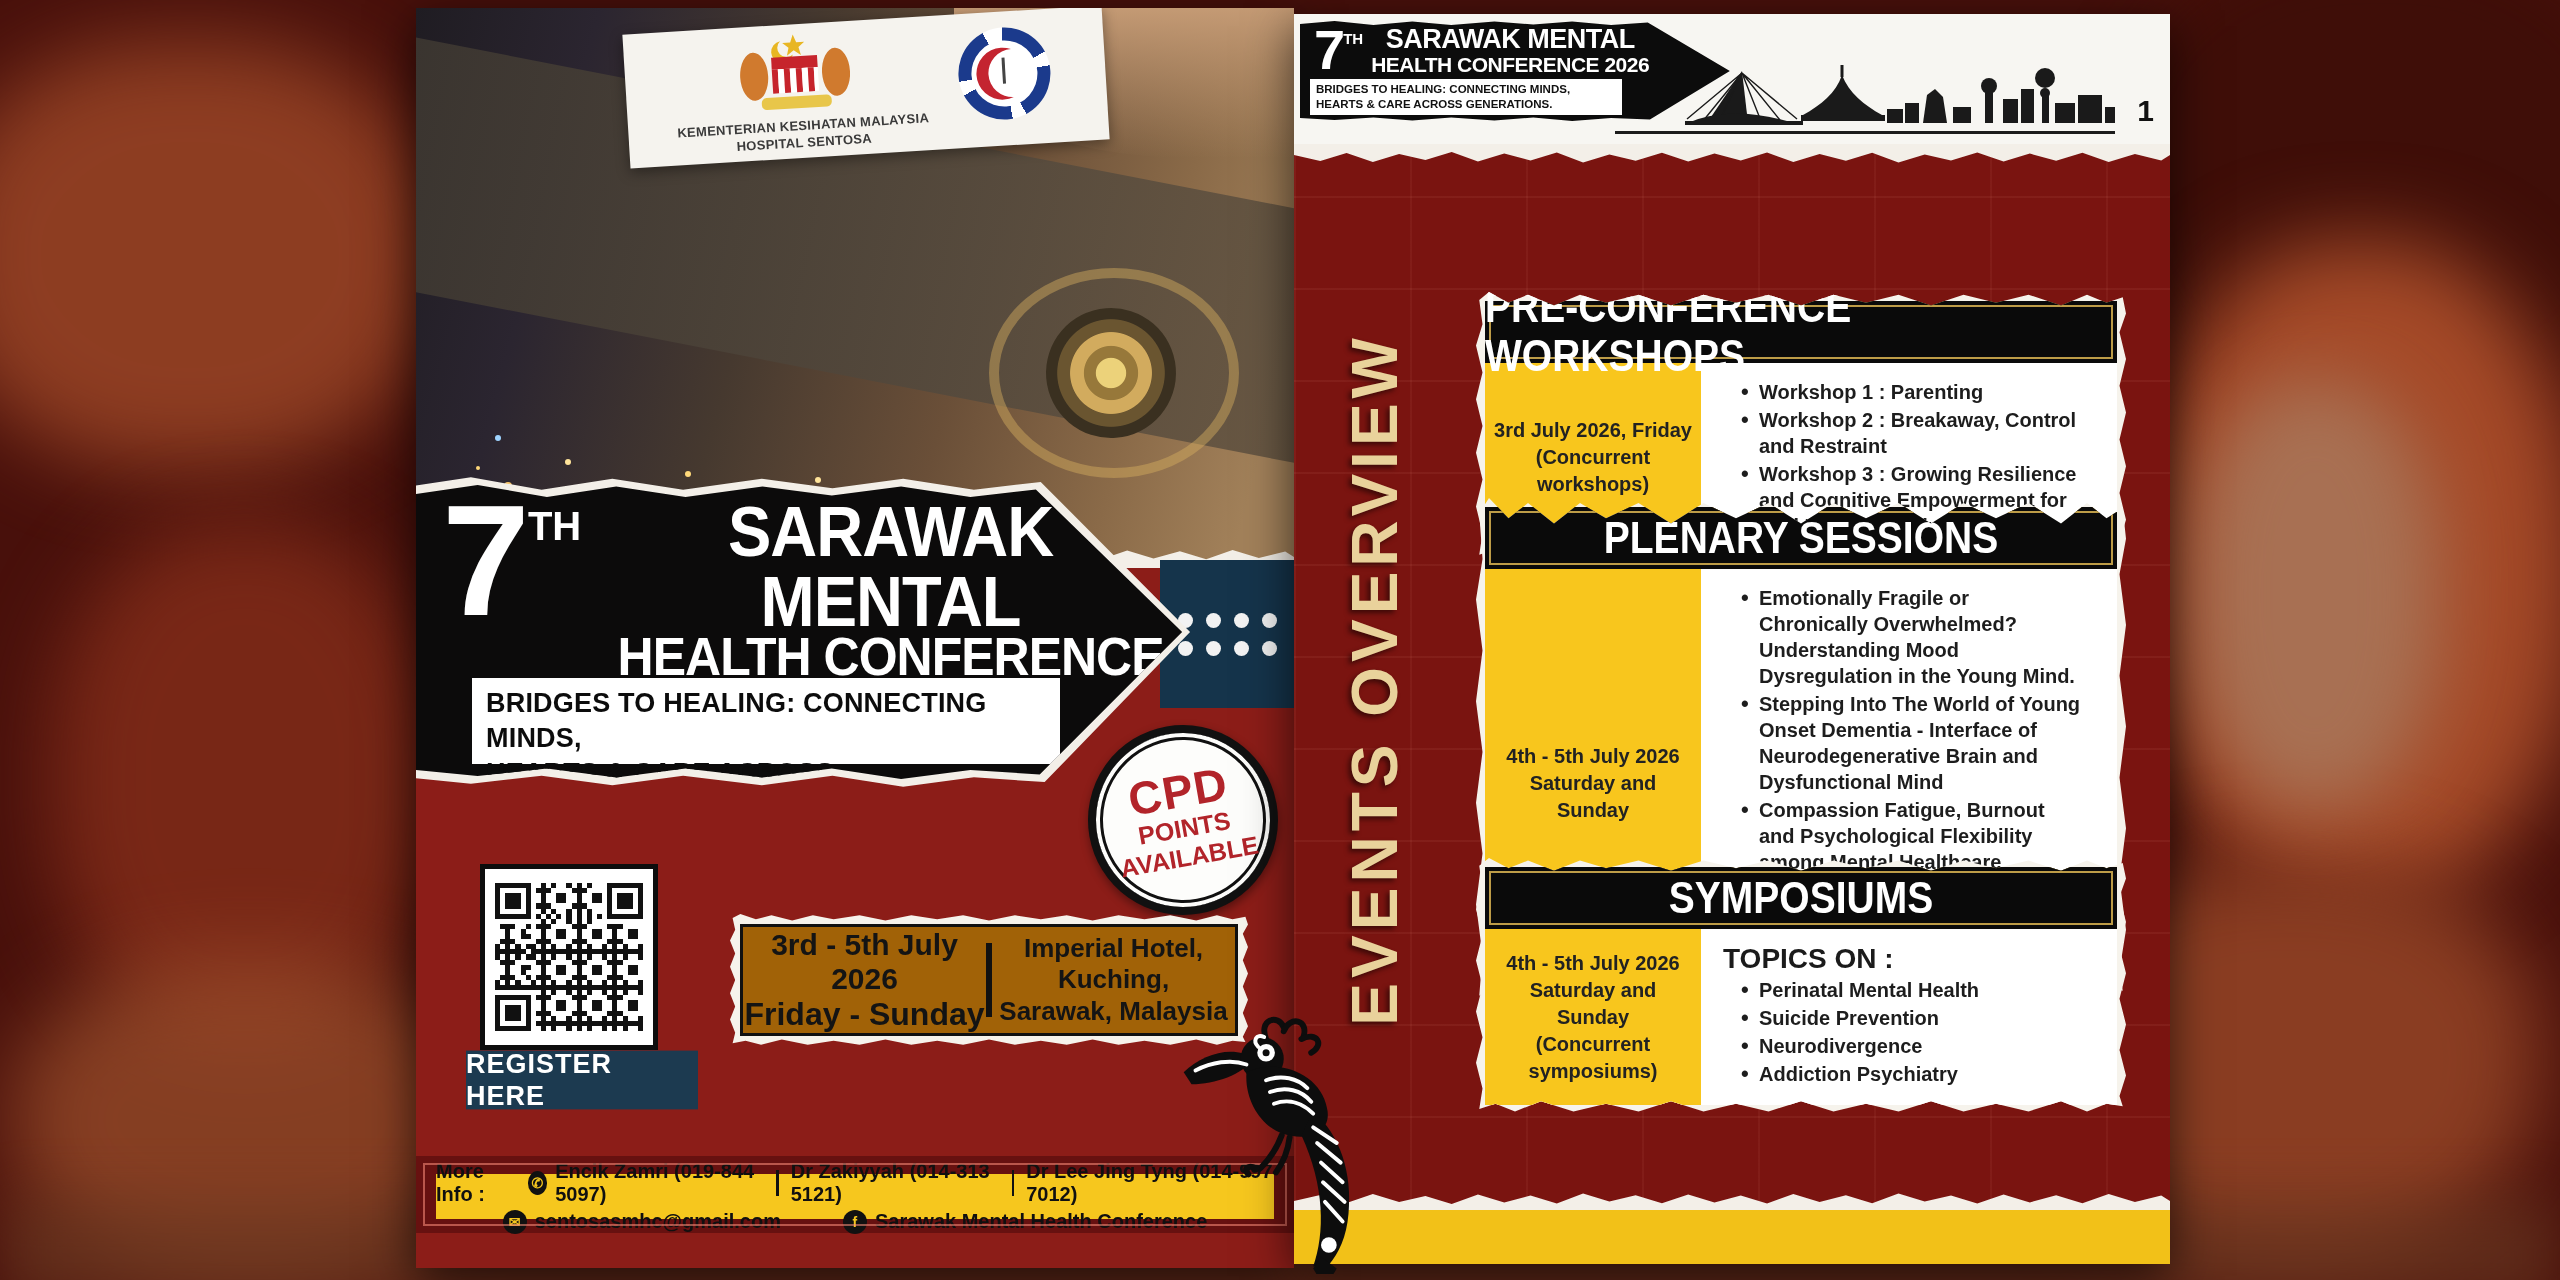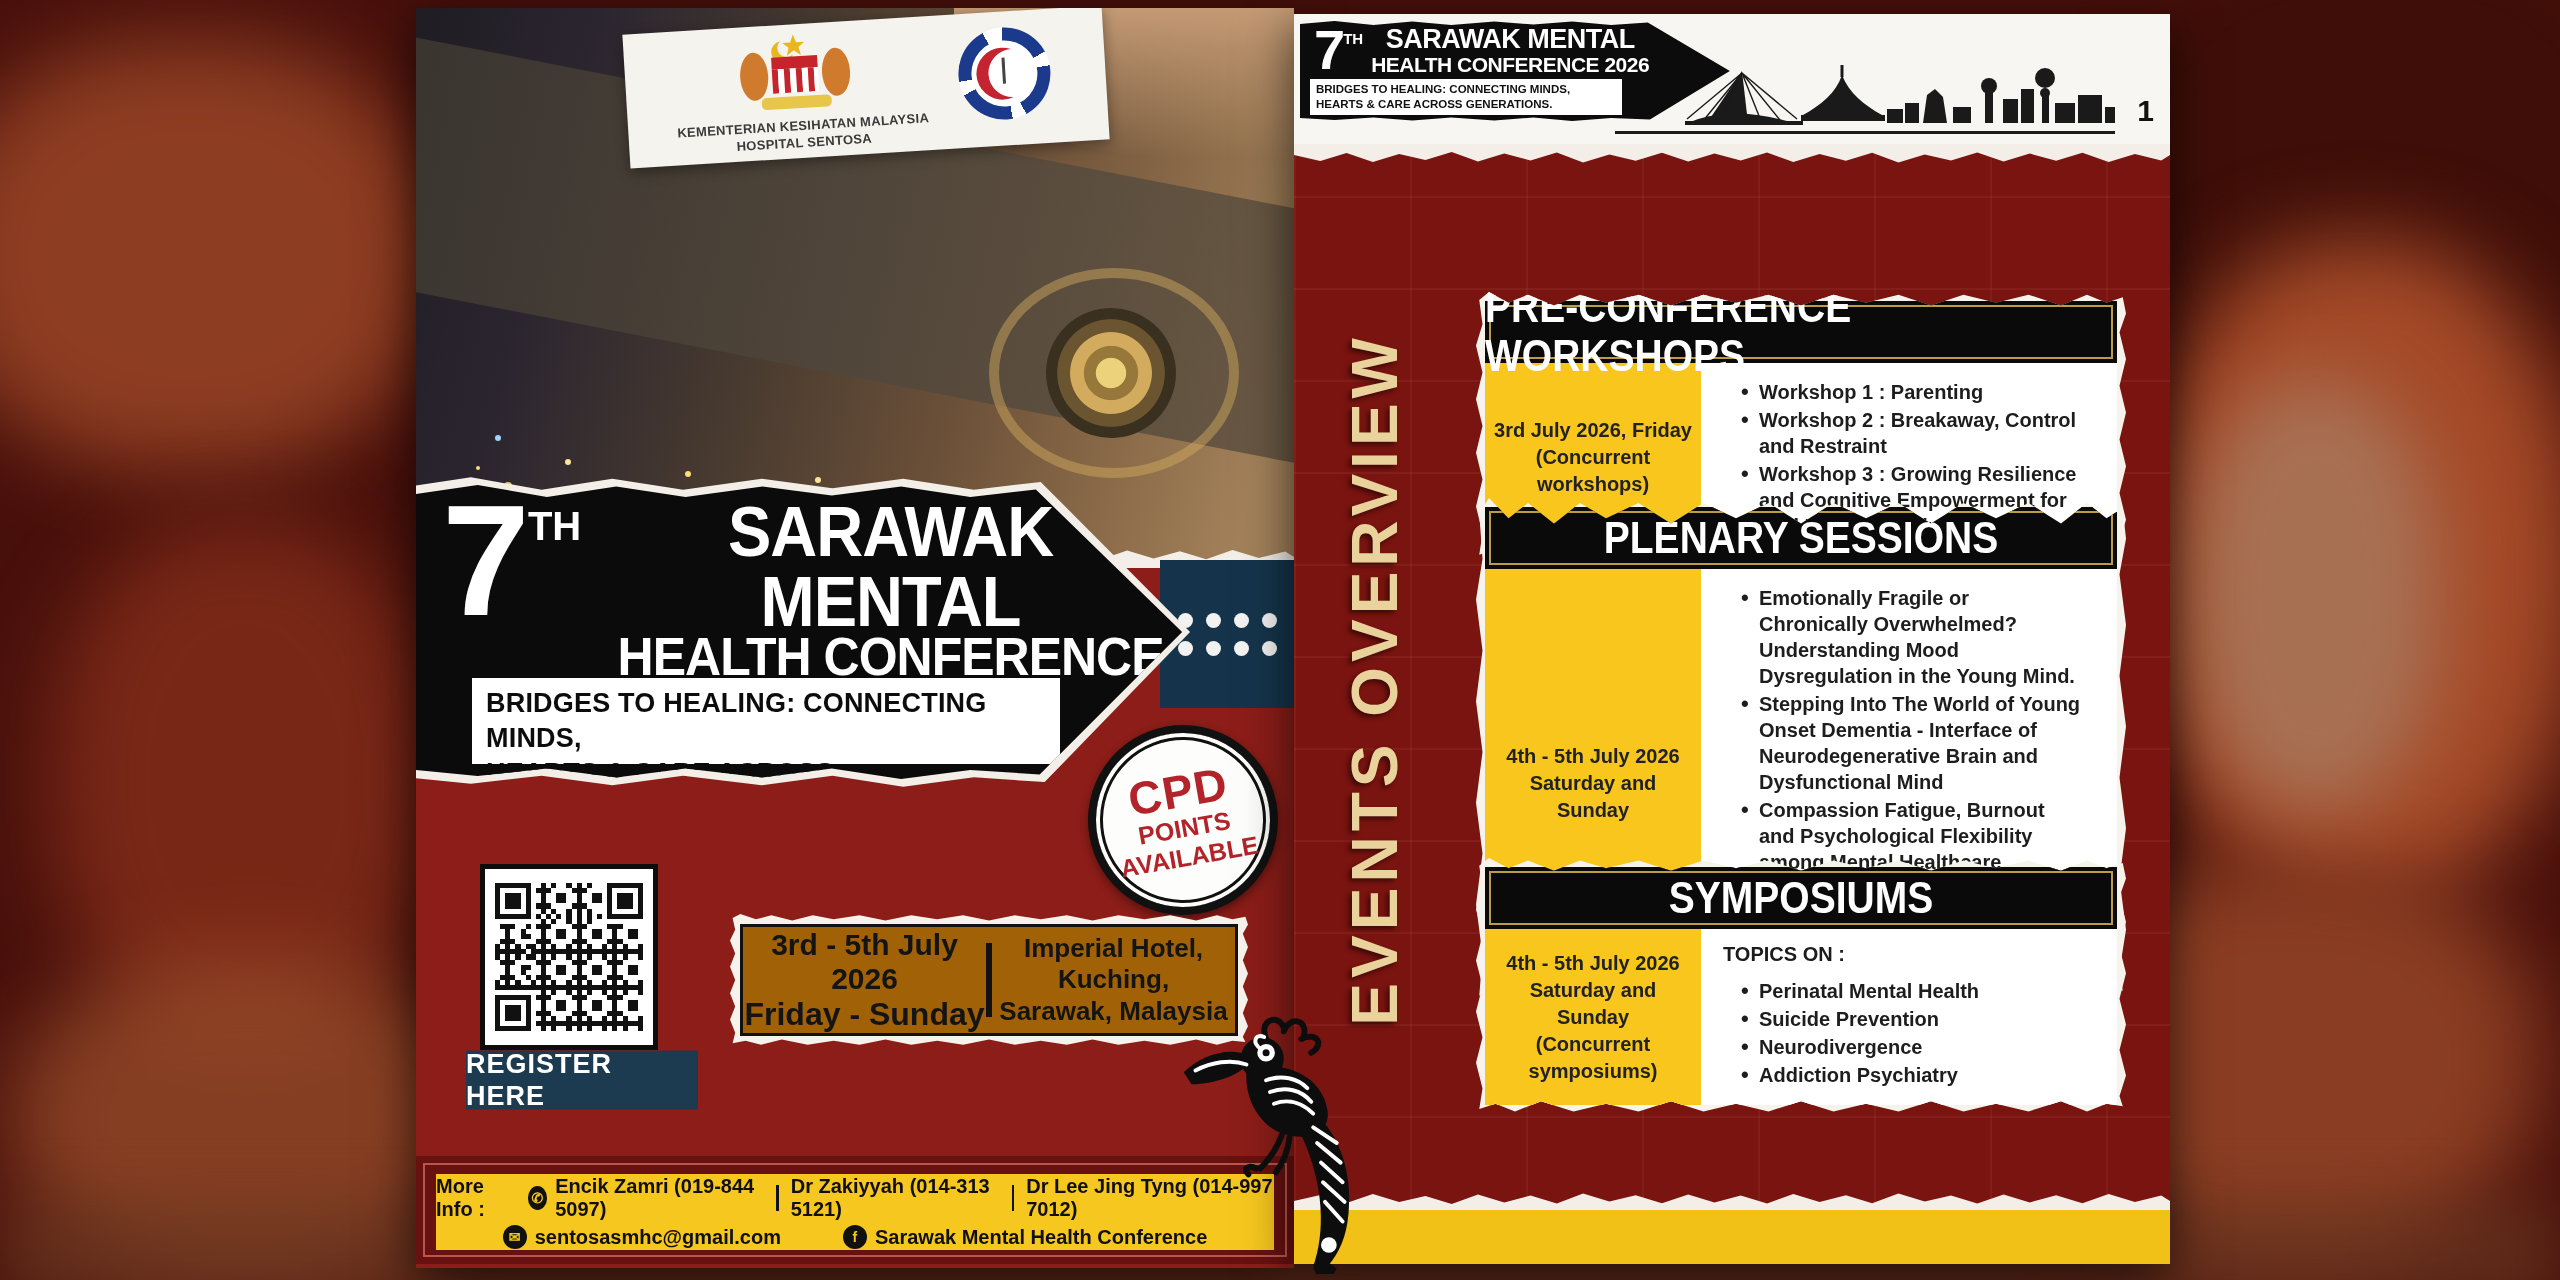--- a/index.html
+++ b/index.html
@@ -96,21 +96,21 @@
 
   .datebox-wrap { left:314px; top:906px; width:518px; height:132px; z-index:6; }
   .datebox { position:absolute; left:10px; top:10px; right:10px; bottom:10px; background:#a16207;
     border:3px solid #111; display:flex; align-items:center; }
   .datebox .col { flex:1; text-align:center; color:#141414; }
   .datebox .divider { width:6px; height:70%; background:#111; }
   .db-dates { font-size:30px; font-weight:800; }
   .db-days  { font-size:32px; font-weight:800; }
   .db-v1, .db-v2 { font-size:26px; font-weight:800; line-height:1.2; }
 
-  .contact-strip { position:absolute; left:0; top:1148px; width:878px; height:108px; background:#671110; z-index:6; }
+  .contact-strip { position:absolute; left:0; top:1148px; width:878px; height:77px; background:#671110; z-index:6; }
   .contact-strip::after { content:""; position:absolute; inset:7px; border:2px solid rgba(255,145,125,.55); pointer-events:none; }
   .contact-yellow { position:absolute; left:20px; right:20px; top:18px; bottom:14px; background:#f6c71e;
     display:flex; flex-direction:column; align-items:center; justify-content:center; gap:4px; }
   .c-row { display:flex; align-items:center; gap:8px; font-size:20px; font-weight:800; color:#101010; }
   .c-sep { width:3px; height:26px; background:#111; margin:0 4px; }
   .cicon { width:24px; height:24px; border-radius:50%; background:#111; color:#f6c71e; font-size:14px;
     display:inline-flex; align-items:center; justify-content:center; font-weight:900; }
 
   
   .page-right { position:absolute; left:1294px; top:14px; width:876px; height:1250px; z-index:2;
@@ -143,21 +143,21 @@
   .cw1 { top:278px; } .cw2 { top:484px; } .cw3 { top:844px; }
   .card-header { height:62px; background:#0a0a0a; display:flex; align-items:center; justify-content:center;
     box-shadow:inset 0 0 0 4px #0a0a0a, inset 0 0 0 6px #bd9c47; }
   .card-header span { color:#fff; font-size:39px; font-weight:900; letter-spacing:0; transform:scaleY(1.12); }
   .card-body { display:flex; background:#fff; }
   .cb1 { min-height:120px; } .cb2 { min-height:232px; } .cb3 { min-height:176px; }
   .date-cell { width:216px; background:#f8c61d; display:flex; flex-direction:column; align-items:center;
     justify-content:center; padding:8px; text-align:center; }
   .date-cell div { font-size:20px; font-weight:800; color:#222; line-height:1.35; }
   .topic-cell { flex:1; padding:14px 18px 10px 22px; }
-  .topic-intro { font-size:20px; font-weight:800; color:#1b1b1b; margin-bottom:12px; }
+  .topic-intro { font-size:28px; font-weight:800; color:#1b1b1b; margin-bottom:2px; }
   .topic-intro:empty, .date-l3:empty { display:none; }
   .topic-cell ul { list-style:none; }
   .topic-cell li { position:relative; font-size:20px; font-weight:600; color:#1d1d1d; line-height:1.3;
     padding-left:20px; margin:2px 16px; }
   .topic-cell li::before { content:"•"; position:absolute; left:2px; top:-1px; font-size:22px; }
   .indent li { margin-left:16px; }
 
   .bottom-yellow { position:absolute; left:0; top:1196px; width:876px; height:54px; background:#f2c118; z-index:3; }
 
   .hornbill { position:absolute; left:1168px; top:1012px; width:206px; height:262px; z-index:6; }

